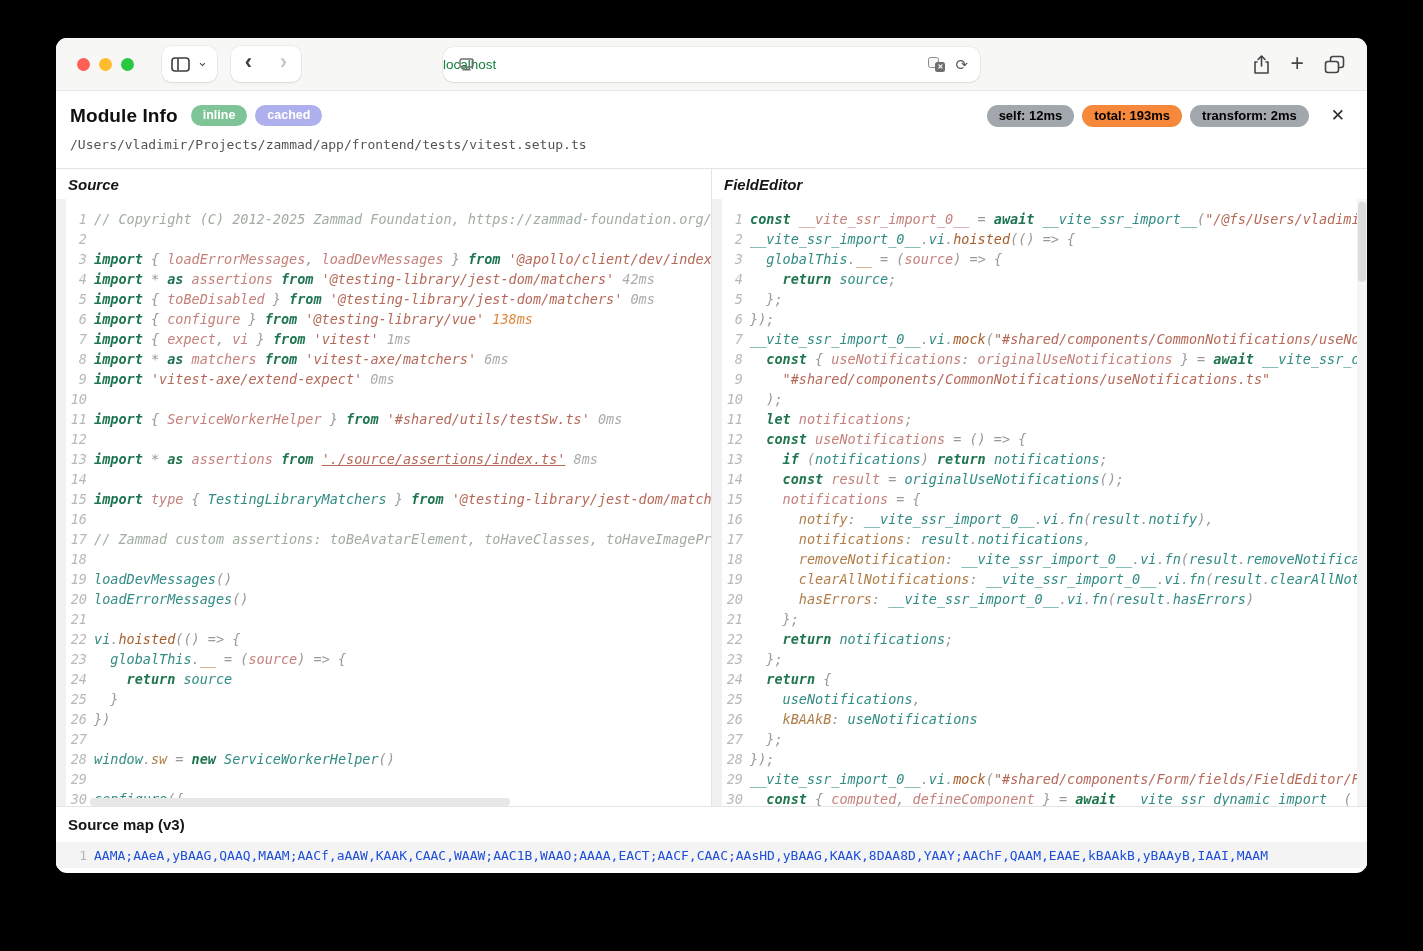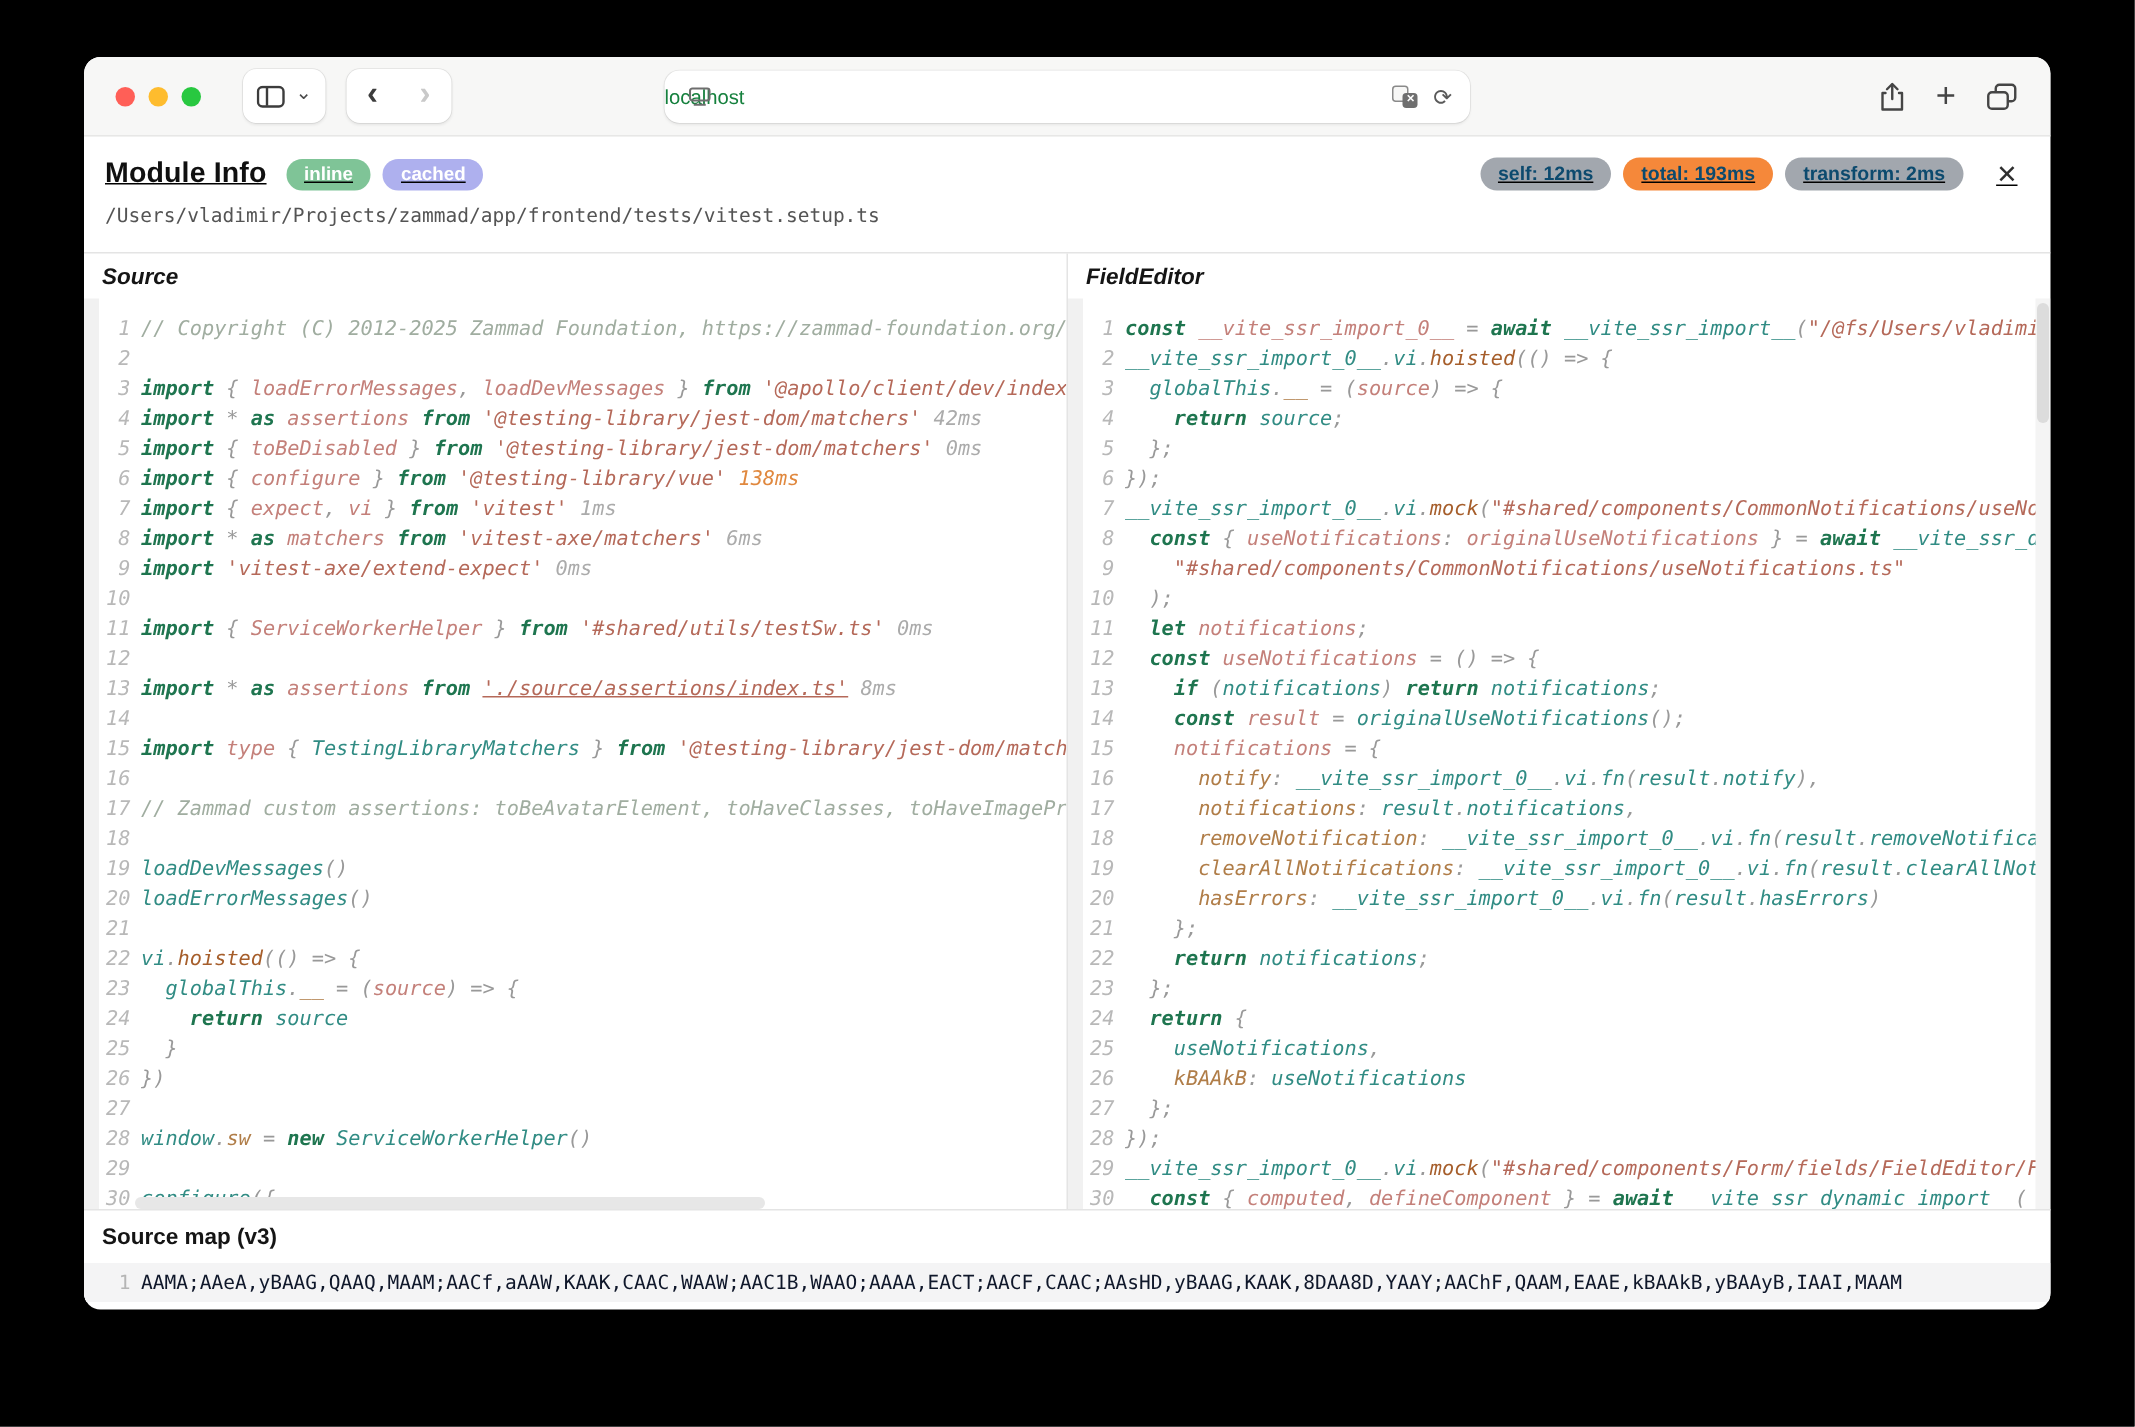--- a/index.html
+++ b/index.html
@@ -20,26 +20,26 @@
   .url-left{margin-left:16px;z-index:1;}
   .url-right{position:absolute;right:12px;display:flex;align-items:center;gap:10px;z-index:1;}
   .reload{font-size:15px;color:#5a5a5a;}
   .translate{position:relative;width:17px;height:15px;}
   .translate .back{position:absolute;left:0;top:0;width:9px;height:9px;border:1.4px solid #8a8a8a;border-radius:2.5px;background:#f7f7f6;}
   .translate .front{position:absolute;right:0;bottom:0;width:10px;height:10px;background:#6f6f6f;border-radius:2.5px;color:#fff;font-size:7px;line-height:10px;text-align:center;font-weight:700;}
   .tb-right{position:absolute;right:22px;display:flex;align-items:center;gap:20px;}
   .plus{font-size:23px;color:#454545;font-weight:400;line-height:1;transform:translateY(-1px);}
   
   .mod-header{padding:14px 16px 0 14px;}
-  .title-row{display:flex;align-items:flex-end;text-decoration:underline;}
+  .title-row{display:flex;align-items:flex-start;}
   .mod-title{font-size:19px;font-weight:700;color:#101010;letter-spacing:.1px;}
   .badges{display:flex;gap:8px;margin-left:13px;}
   .badge{color:#fff;font-size:12.5px;font-weight:600;padding:3px 12px 4px;border-radius:999px;}
   .metrics{margin-left:auto;display:flex;gap:8px;margin-right:22px;}
-  .metric{color:#0c4a6e;font-size:13px;font-weight:700;padding:3px 12px 4px;border-radius:999px;}
+  .metric{color:#000000;font-size:13px;font-weight:700;padding:3px 12px 4px;border-radius:999px;}
   .close-x{font-size:17px;color:#2f2f2f;cursor:default;margin-right:6px;}
   .mod-path{margin:10px 0 0 0;font-family:"DejaVu Sans Mono",monospace;font-size:13px;color:#545454;}
   
   .panes{position:absolute;left:0;top:130px;right:0;height:638px;border-top:1px solid #e4e4e4;display:grid;grid-template-columns:655px 1px 655px;font-style:italic;}
   .vdivider{background:#e4e4e4;}
   .pane{position:relative;overflow:hidden;}
   .pane-title{height:30px;line-height:31px;padding-left:12px;font-size:15px;font-weight:700;color:#151515;}
   .code{position:absolute;left:0;top:30px;right:0;bottom:0;overflow:hidden;font-family:"DejaVu Sans Mono",monospace;font-size:13.5px;line-height:20px;padding-top:10px;}
   .gutter-strip{position:absolute;left:0;top:30px;bottom:0;width:10px;background:#f1f1f1;}
   .crow{display:flex;height:20px;white-space:pre;}
@@ -58,21 +58,21 @@
   .tk-nw{color:#e0883e}
   .tk-w{color:#393a34}
   .hscroll{position:absolute;left:34px;bottom:1px;width:420px;height:8px;border-radius:4px;background:#e7e7e7;}
   .vtrack{position:absolute;right:0;top:30px;bottom:0;width:10px;background:#f4f4f4;}
   .vthumb{position:absolute;right:1px;top:3px;width:8px;height:80px;border-radius:4px;background:#dcdcdc;}
   
   .smap{position:absolute;left:0;right:0;top:768px;border-top:1px solid #e4e4e4;background:#fff;}
   .smap-title{margin:9px 0 0 12px;font-size:15px;font-weight:700;color:#151515;}
   .smap-row{margin-top:9px;height:26px;background:#f4f4f5;display:flex;align-items:center;font-family:"DejaVu Sans Mono",monospace;font-size:13px;white-space:pre;overflow:hidden;}
   .smap-ln{flex:0 0 28px;margin-left:10px;text-align:right;padding-right:7px;box-sizing:border-box;color:#b5b5b5;}
-  .smap-text{color:#0f172a;overflow:hidden;}
+  .smap-text{color:#1d4ed8;overflow:hidden;}
   svg{display:block;}
 </style>
 </head>
 <body>
 
 <div class="window">
 
   <div class="toolbar">
     <div class="traffic">
       <span class="light l-red"></span>

